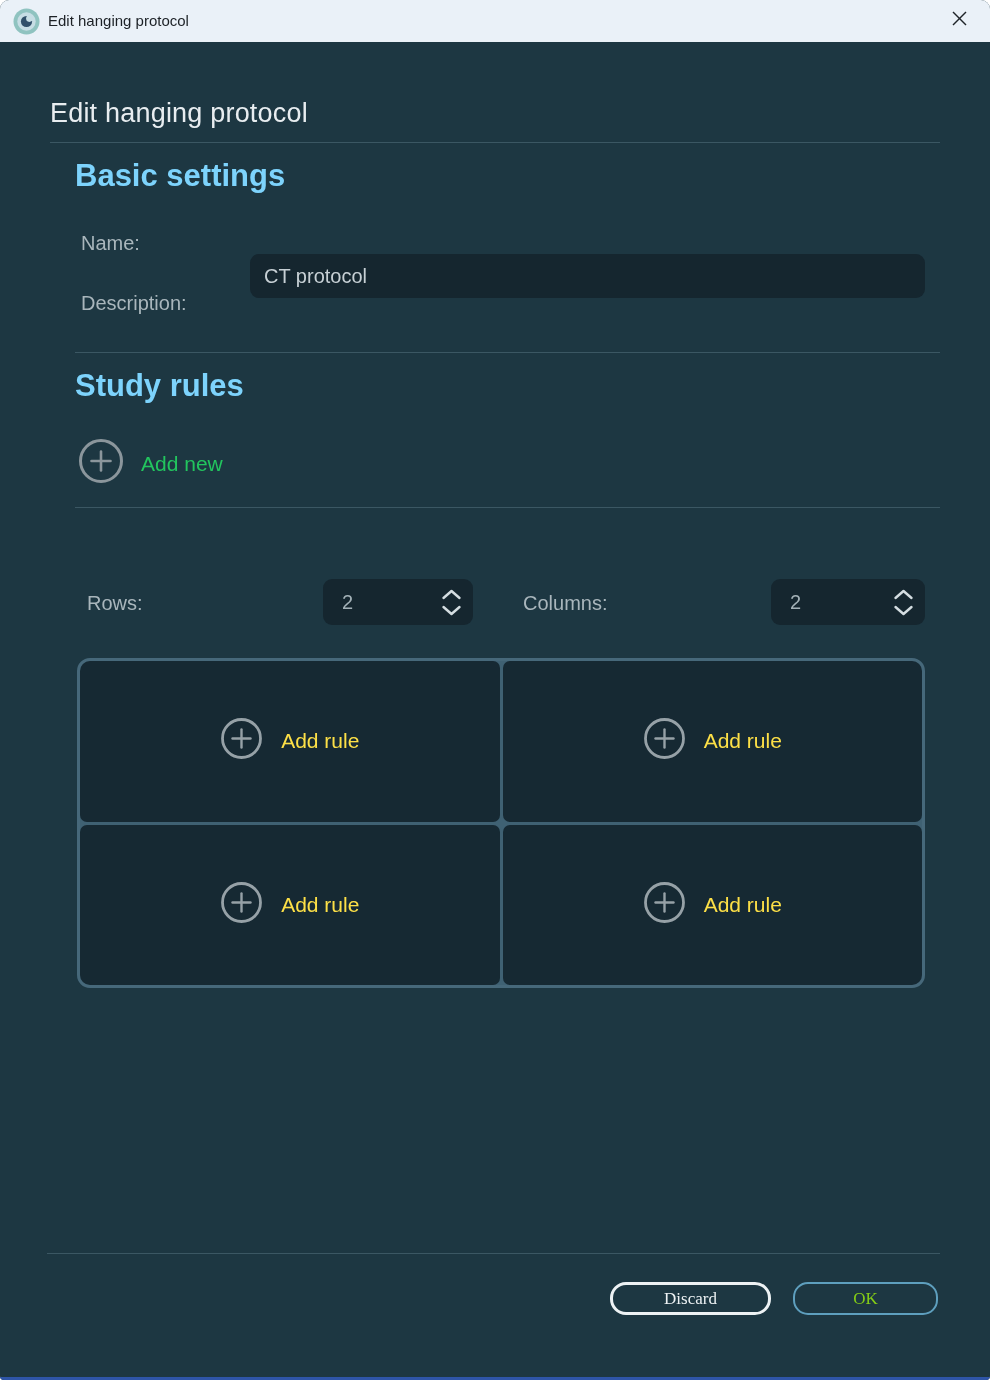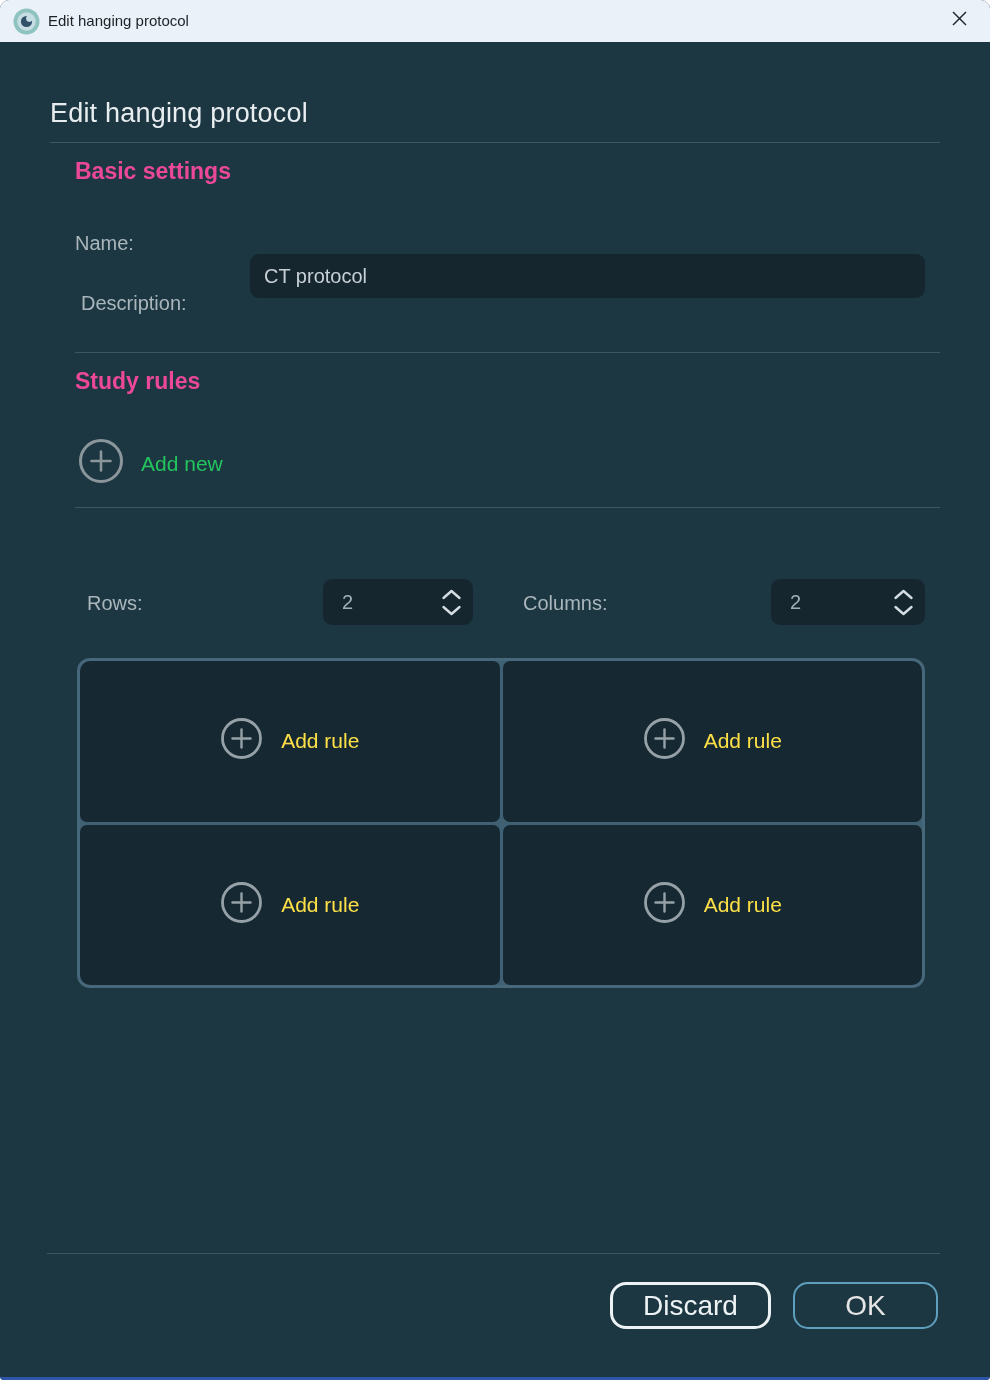--- a/index.html
+++ b/index.html
@@ -25,29 +25,29 @@
   .heading {
     position:absolute; left:50px; top:98px;
     font-size:27px; font-weight:400; color:#e8edf0; letter-spacing:.2px;
   }
   .divider { position:absolute; height:1px; background:#3b5763; }
   .hr1 { left:50px; width:890px; top:142px; }
   .hr2 { left:75px; width:865px; top:352px; }
   .hr3 { left:75px; width:865px; top:507px; }
   .hr4 { left:47px; width:893px; top:1253px; }
   .section-title {
-    position:absolute; left:75px; font-size:23px; font-weight:700; color:#ec4899;
+    position:absolute; left:75px; font-size:31px; font-weight:700; color:#7dd3fc;
   }
   .t-basic  { top:158px; }
   .t-study  { top:368px; }
   .t-layout { top:522px; }
   .field-label {
     position:absolute; font-size:20px; color:#a9b6bc;
   }
-  .l-name { left:75px; top:232px; }
+  .l-name { left:81px; top:232px; }
   .l-desc { left:81px; top:292px; }
   .text-input {
     position:absolute; left:250px; width:675px; height:44px;
     background:#15262f; border:none; border-radius:9px;
     color:#c7d0d5; font-size:20px; padding:0 14px;
     font-family:"Liberation Sans", sans-serif; outline:none;margin-top:32px;
   }
   .i-name { top:222px; }
   .i-desc { top:282px; }
   
@@ -81,31 +81,31 @@
     display:grid; grid-template-columns:1fr 1fr; grid-template-rows:1fr 1fr;
     gap:3px; overflow:hidden;
   }
   .grid-cell {
     background:#162933; border-radius:7px;
     display:flex; align-items:center; justify-content:center; gap:18px;
     color:#fde047; font-size:21px; cursor:pointer;
   }
   
   .footer-btn {
-    position:absolute; top:1282px; height:47px; background:transparent;
-    font-size:28px; cursor:pointer; font-family:Liberation Sans, sans-serif;
+    position:absolute; top:1282px; height:33px; background:transparent;
+    font-size:17px; cursor:pointer; font-family:Liberation Serif, serif;
     display:flex; align-items:center; justify-content:center;
   }
   .discard {
     left:610px; width:161px; border:3px solid #edf2f4;
     border-radius:16px; color:#edf2f4;
   }
   .ok {
     left:793px; width:145px; border:2px solid #5e9fbe;
-    border-radius:15px; color:#e5e5e5;
+    border-radius:15px; color:#84cc16;
   }
   
   .bottom-accent {
     position:absolute; left:0; right:0; bottom:0; height:3px; background:#2e55a8;
   }
 </style>
 </head>
 <body>
 
 <div class="window">

